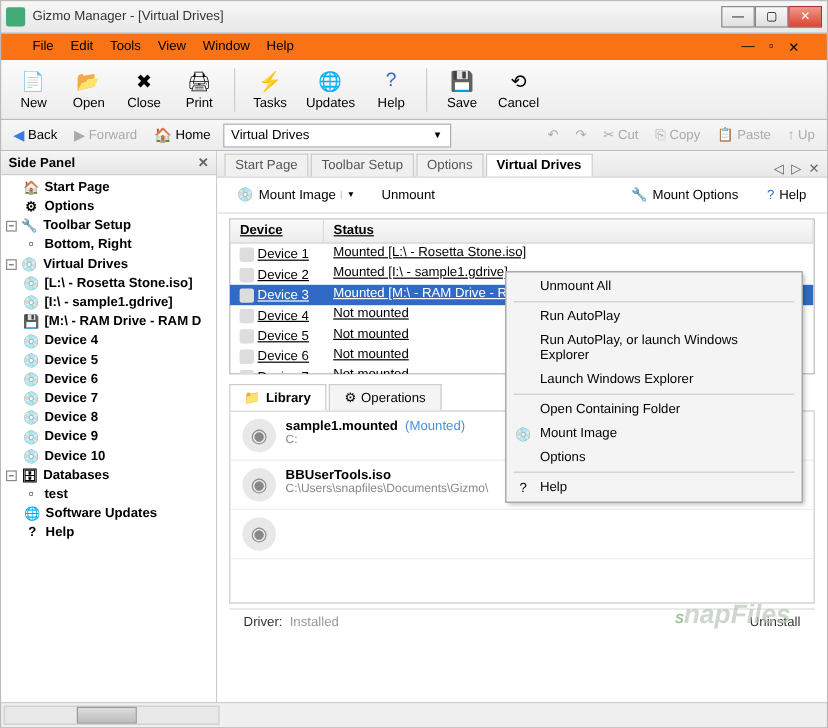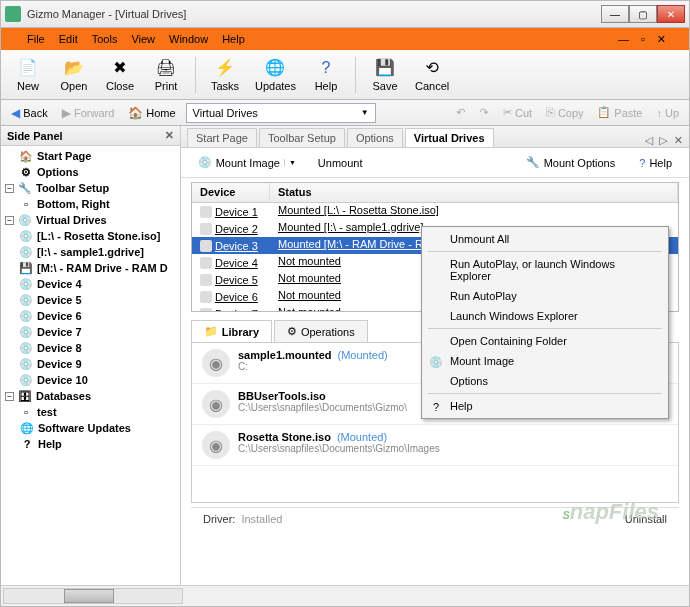--- a/index.html
+++ b/index.html
@@ -54,21 +54,21 @@
 .tabstrip .tab-nav { margin-left: auto; display: flex; gap: 6px; color: #666; }
 .tabstrip .tab-nav span { cursor: pointer; }
 
 .subtoolbar { height: 30px; display: flex; align-items: center; padding: 2px 10px; gap: 8px; border-bottom: 1px solid #ddd; }
 .subtoolbar .btn { display: flex; align-items: center; gap: 4px; padding: 2px 6px; cursor: pointer; border: 1px solid transparent; border-radius: 2px; }
 .subtoolbar .right { margin-left: auto; display: flex; gap: 10px; }
 
 
 .table-wrap { height: 130px; margin: 4px 10px 0 10px; border: 1px solid #bbb; position: relative; overflow: hidden; }
 .table-head { display: flex; background: linear-gradient(#fafafa,#ececec); border-bottom: 1px solid #ccc; height: 20px; }
-.table-head .th { padding: 3px 8px; border-right: 1px solid #ddd; font-weight: bold; }
+.table-head .th { padding: 3px 8px; border-right: 1px solid #ddd; font-weight: bold; text-decoration: underline; }
 .table-head .th.device { width: 78px; }
 .table-head .th.status { flex: 1; }
 .table-body { overflow-y: auto; height: calc(100% - 20px); }
 .table-row { display: flex; height: 17px; cursor: pointer; text-decoration: underline; }
 .table-row .td { padding: 1px 8px; overflow: hidden; white-space: nowrap; }
 .table-row .td.device { width: 78px; display: flex; align-items: center; gap: 3px; }
 .table-row .td.status { flex: 1; }
 .table-row.selected { background: #316ac5; color: #fff; }
 .drv-icon { width: 12px; height: 12px; background: #ddd; border-radius: 2px; display: inline-block; }
 
@@ -423,42 +423,38 @@
         </div>
         <div class="lib-item">
           <div class="lib-icon">◉</div>
           <div class="lib-text">
             <div class="lib-name"><span>BBUserTools.iso</span></div>
             <div class="lib-path">C:\Users\snapfiles\Documents\Gizmo\</div>
           </div>
         </div>
         <div class="lib-item">
           <div class="lib-icon">◉</div>
-          <div class="lib-text">
-            <div class="lib-name"><span>Rosetta Stone.iso</span><span class="lib-status">(Mounted)</span></div>
-            <div class="lib-path">C:\Users\snapfiles\Documents\Gizmo\Images</div>
-          </div>
         </div>
       </div>
 
     <div class="driver-bar">
       <span class="lbl">Driver:</span>
       <span class="val">Installed</span>
       <span class="uninstall">Uninstall</span>
     </div>
 
     <div class="watermark"><span class="s">S</span>napFiles</div>
   </div>
 </div>
 
 <div class="context-menu" id="context-menu">
     <div class="cm-item"><span>Unmount All</span></div>
     <div class="cm-sep"></div>
+    <div class="cm-item"><span>Run AutoPlay</span></div>
     <div class="cm-item"><span>Run AutoPlay, or launch Windows Explorer</span></div>
-    <div class="cm-item"><span>Run AutoPlay</span></div>
     <div class="cm-item"><span>Launch Windows Explorer</span></div>
     <div class="cm-sep"></div>
     <div class="cm-item"><span>Open Containing Folder</span></div>
     <div class="cm-item"><span class="cm-icon">💿</span><span>Mount Image</span></div>
     <div class="cm-item"><span>Options</span></div>
     <div class="cm-sep"></div>
     <div class="cm-item"><span class="cm-icon">?</span><span>Help</span></div>
   </div>
 
 <div class="bottom-scroll">

